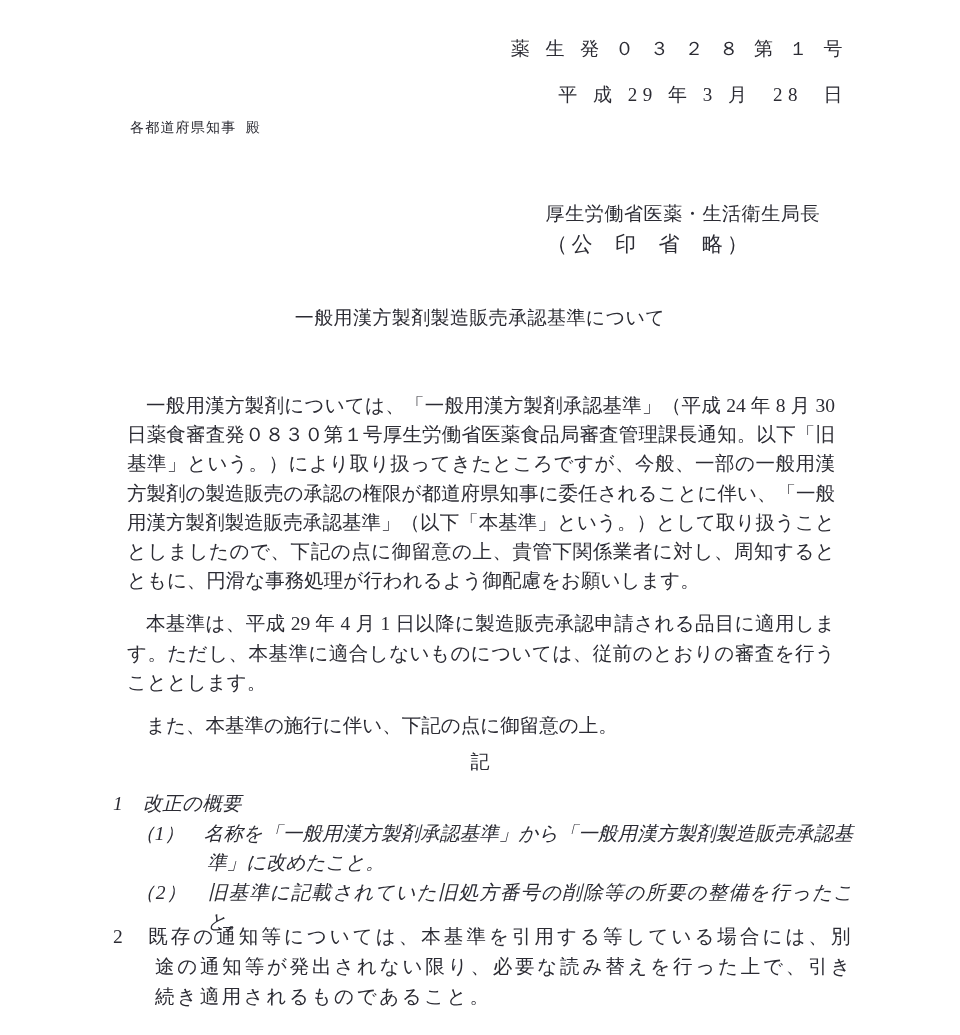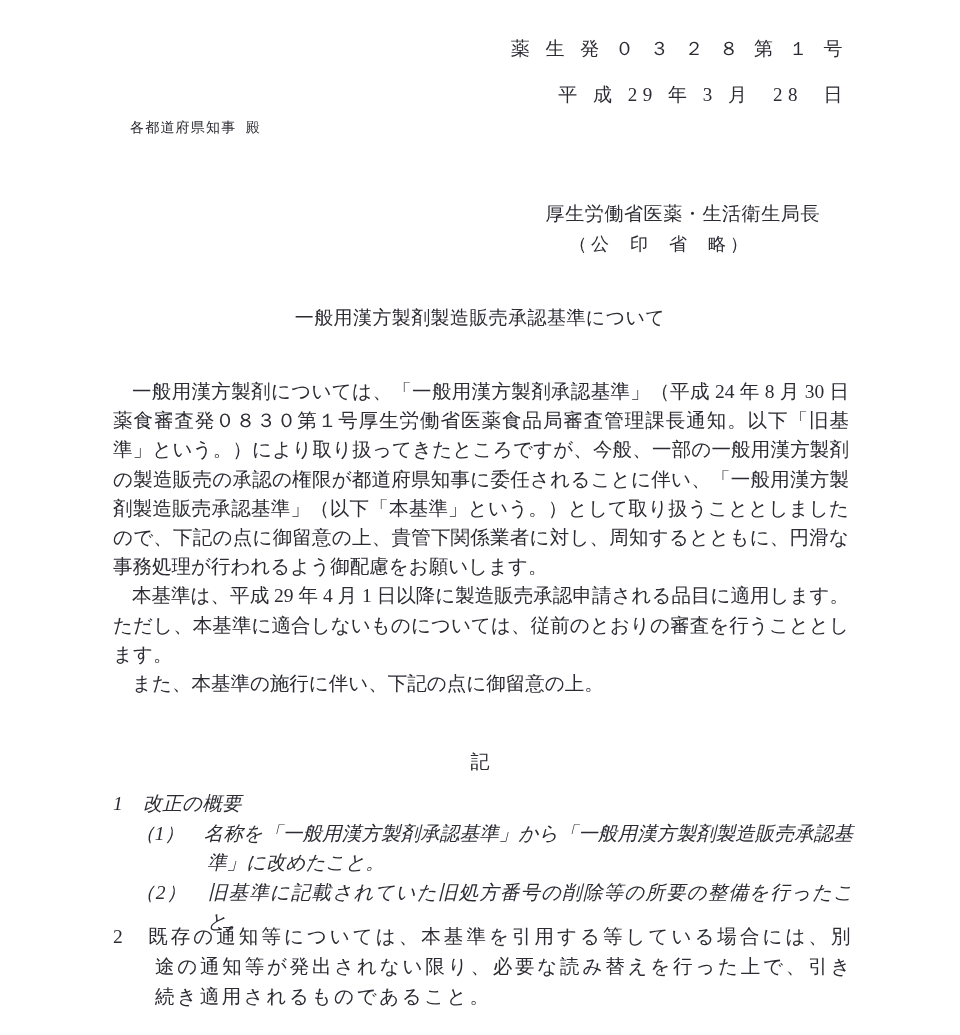--- a/index.html
+++ b/index.html
@@ -57,21 +57,21 @@
     top: 198px;
     font-size: 19px;
     line-height: 31px;
     letter-spacing: 0.6px;
     text-align: center;
     white-space: pre;
   }
   .seal {
     right: 208px;
     top: 229px;
-    font-size: 18px;
+    font-size: 21px;
     line-height: 31px;
     letter-spacing: 4px;
     text-align: right;
     white-space: pre;
   }
 
   .title {
     left: 0;
     right: 0;
     top: 303px;
@@ -89,21 +89,21 @@
     top: 377px;
     width: 736px;
   }
   .para {
     font-size: 19.5px;
     line-height: 29.2px;
     text-align: justify;
     text-justify: inter-character;
     text-align-last: left;
     letter-spacing: 0px;
-    margin: 0;
+    margin: 14px;
     text-indent: 19px;
     word-break: break-all;
   }
 
   .kiji {
     left: 0;
     right: 0;
     top: 748px;
     font-size: 19px;
     line-height: 28px;

